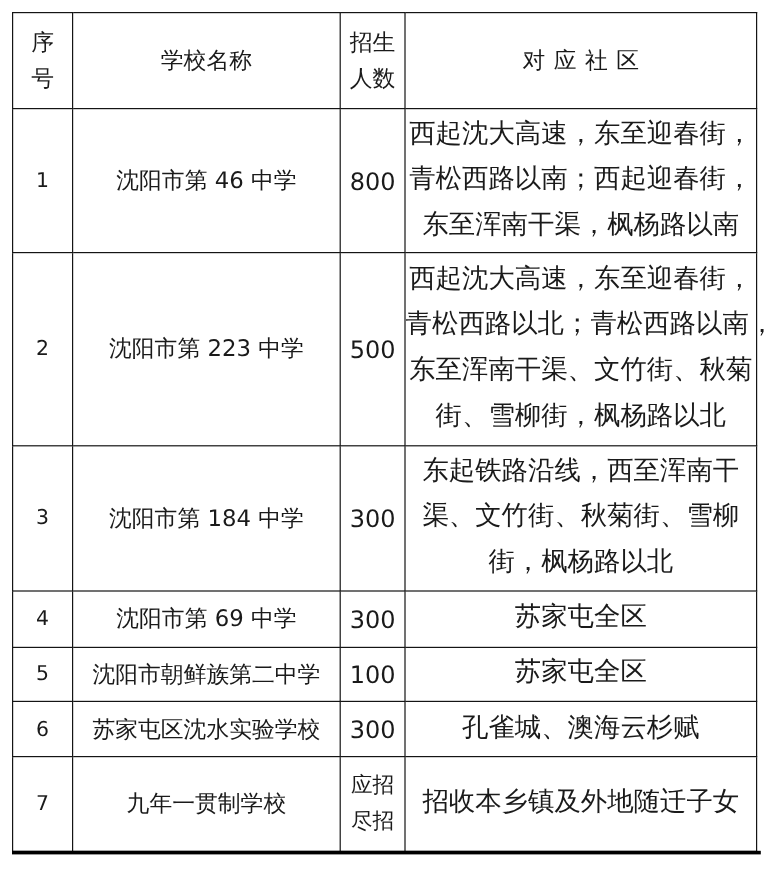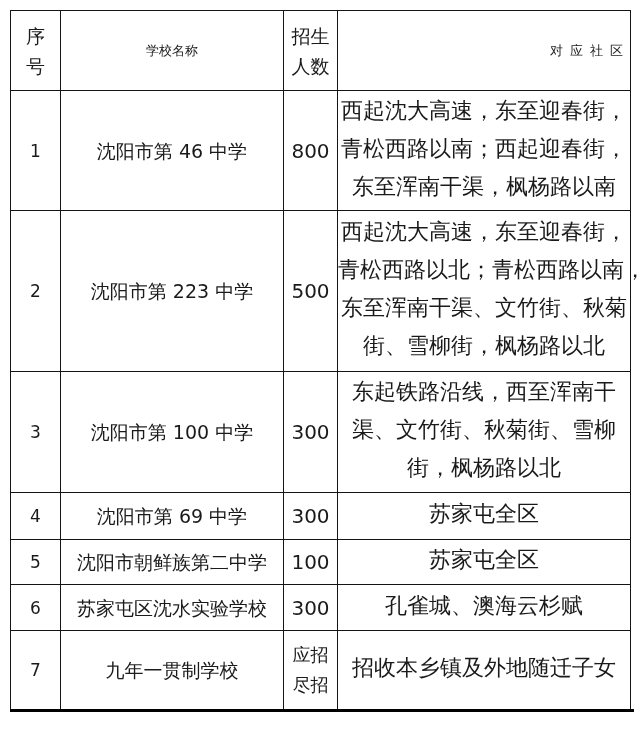--- a/index.html
+++ b/index.html
@@ -48,35 +48,34 @@
   col.c-name  { width: 223px; }
   col.c-count { width: 54px; }
   col.c-area  { width: 293px; }
 
   
   thead tr.head-row { height: 80px; }
 
   .head-cell {
     font-family: "DejaVu Sans", "Liberation Sans", sans-serif;
     font-weight: bold;
-    font-size: 13px;
+    font-size: 19px;
     line-height: 26px;
     letter-spacing: 0px;
   }
   .head-cell.stacked {
     font-size: 19px;
     line-height: 30px;
   }
   .head-cell.stacked .gl {
     display: block;
   }
   .head-cell.spaced {
     letter-spacing: 7px;
     text-indent: 7px;
-    text-align: right;
   }
 
   
   .seq-cell {
     font-family: "DejaVu Sans", "Liberation Sans", sans-serif;
     font-size: 17px;
     line-height: 22px;
   }
 
   .name-cell {
@@ -182,21 +181,21 @@
         <td class="area-cell">
           <span class="ln">西起沈大高速，东至迎春街，</span>
           <span class="ln">青松西路以北；青松西路以南，</span>
           <span class="ln">东至浑南干渠、文竹街、秋菊</span>
           <span class="ln">街、雪柳街，枫杨路以北</span>
         </td>
       </tr>
 
       <tr class="r3">
         <td class="seq-cell">3</td>
-        <td class="name-cell">沈阳市第 100 中学</td>
+        <td class="name-cell">沈阳市第 184 中学</td>
         <td class="count-cell">300</td>
         <td class="area-cell">
           <span class="ln">东起铁路沿线，西至浑南干</span>
           <span class="ln">渠、文竹街、秋菊街、雪柳</span>
           <span class="ln">街，枫杨路以北</span>
         </td>
       </tr>
 
       <tr class="r4">
         <td class="seq-cell">4</td>

